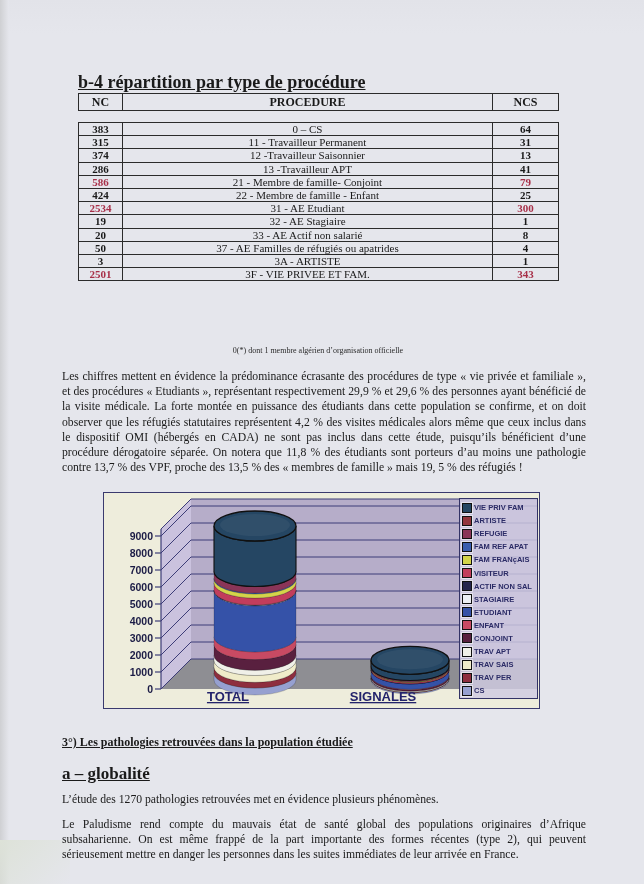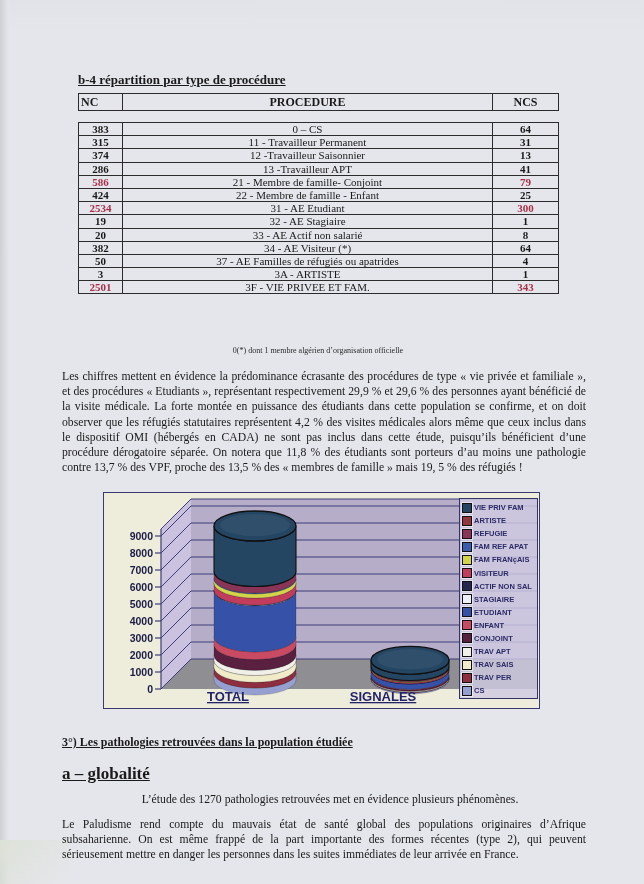--- a/index.html
+++ b/index.html
@@ -10,40 +10,40 @@
     font-family:"Liberation Serif", serif; color:#1a1a1a;
   }
   .scan-strip-left{position:absolute;left:0;top:0;width:9px;height:100%;
     background:linear-gradient(to right,#cfd0d3,#e5e6ec);}
   .scan-strip-top{position:absolute;left:0;top:0;width:100%;height:34px;
     background:linear-gradient(to bottom,#e2e3e9,#e5e6ec);}
   .scan-corner-bl{position:absolute;left:0;top:840px;width:70px;height:44px;
     background:linear-gradient(135deg,#dde2d8,rgba(229,230,236,0));}
 
   .h-b4{position:absolute;left:78px;top:72px;margin:0;
-    font-size:13px;font-weight:bold;text-decoration:underline;}
+    font-size:18px;font-weight:bold;text-decoration:underline;}
 
   table.tbl{border-collapse:collapse;table-layout:fixed;background:transparent;}
   .tbl td,.tbl th{border:1px solid #2b2b2b;padding:0 2px;overflow:hidden;white-space:nowrap;}
   .tbl-head{position:absolute;left:78px;top:93px;width:480px;}
-  .tbl-head th{height:16px;font-size:12px;}
+  .tbl-head th{height:16px;font-size:12px;text-align:center;}
   .th-nc{text-align:left;padding-left:4px;}
   .tbl-body{position:absolute;left:78px;top:122px;width:480px;}
   .tbl-body td{height:12.2px;font-size:11px;text-align:center;line-height:12px;margin-left:40px;}
   .tbl td.num{font-weight:bold;}
   .tbl td.red{color:#a83049;}
   .col-nc{width:44px;}.col-proc{width:370px;}.col-ncs{width:66px;}
 
   .footnote{position:absolute;left:78px;top:346px;width:480px;
     text-align:center;font-size:8px;color:#2a2a2a;}
 
   .para{position:absolute;margin:0;text-align:justify;
     font-size:11.7px;line-height:15.2px;}
   .p1{left:62px;top:369px;width:524px;}
-  .p2{left:62px;top:792px;width:524px;text-align:center;margin-left:6px;}
+  .p2{left:62px;top:792px;width:524px;text-align:left;}
   .p3{left:62px;top:817px;width:524px;}
 
   .chart{position:absolute;left:103px;top:492px;width:437px;height:217px;
     background:#eeeddc;border:1.5px solid #3a3a6e;box-sizing:border-box;}
   .chart svg{position:absolute;left:0;top:0;}
 
   .legend{position:absolute;left:355px;top:5px;width:79px;height:201px;
     background:rgba(208,202,226,0.82);border:1.2px solid #333366;
     box-sizing:border-box;padding:2px 0 0 2px;}
   .lg-item{display:flex;align-items:center;height:13.1px;}
@@ -126,25 +126,20 @@
         </tr>
         <tr>
           <td class="num">19</td>
           <td class="">32 - AE Stagiaire</td>
           <td class="num">1</td>
         </tr>
         <tr>
           <td class="num">20</td>
           <td class="">33 - AE Actif non salarié</td>
           <td class="num">8</td>
-        </tr>
-        <tr>
-          <td class="num">382</td>
-          <td class="">34  - AE Visiteur (*)</td>
-          <td class="num">64</td>
         </tr>
         <tr>
           <td class="num">50</td>
           <td class="">37 - AE Familles de réfugiés ou apatrides</td>
           <td class="num">4</td>
         </tr>
         <tr>
           <td class="num">3</td>
           <td class="">3A - ARTISTE</td>
           <td class="num">1</td>

